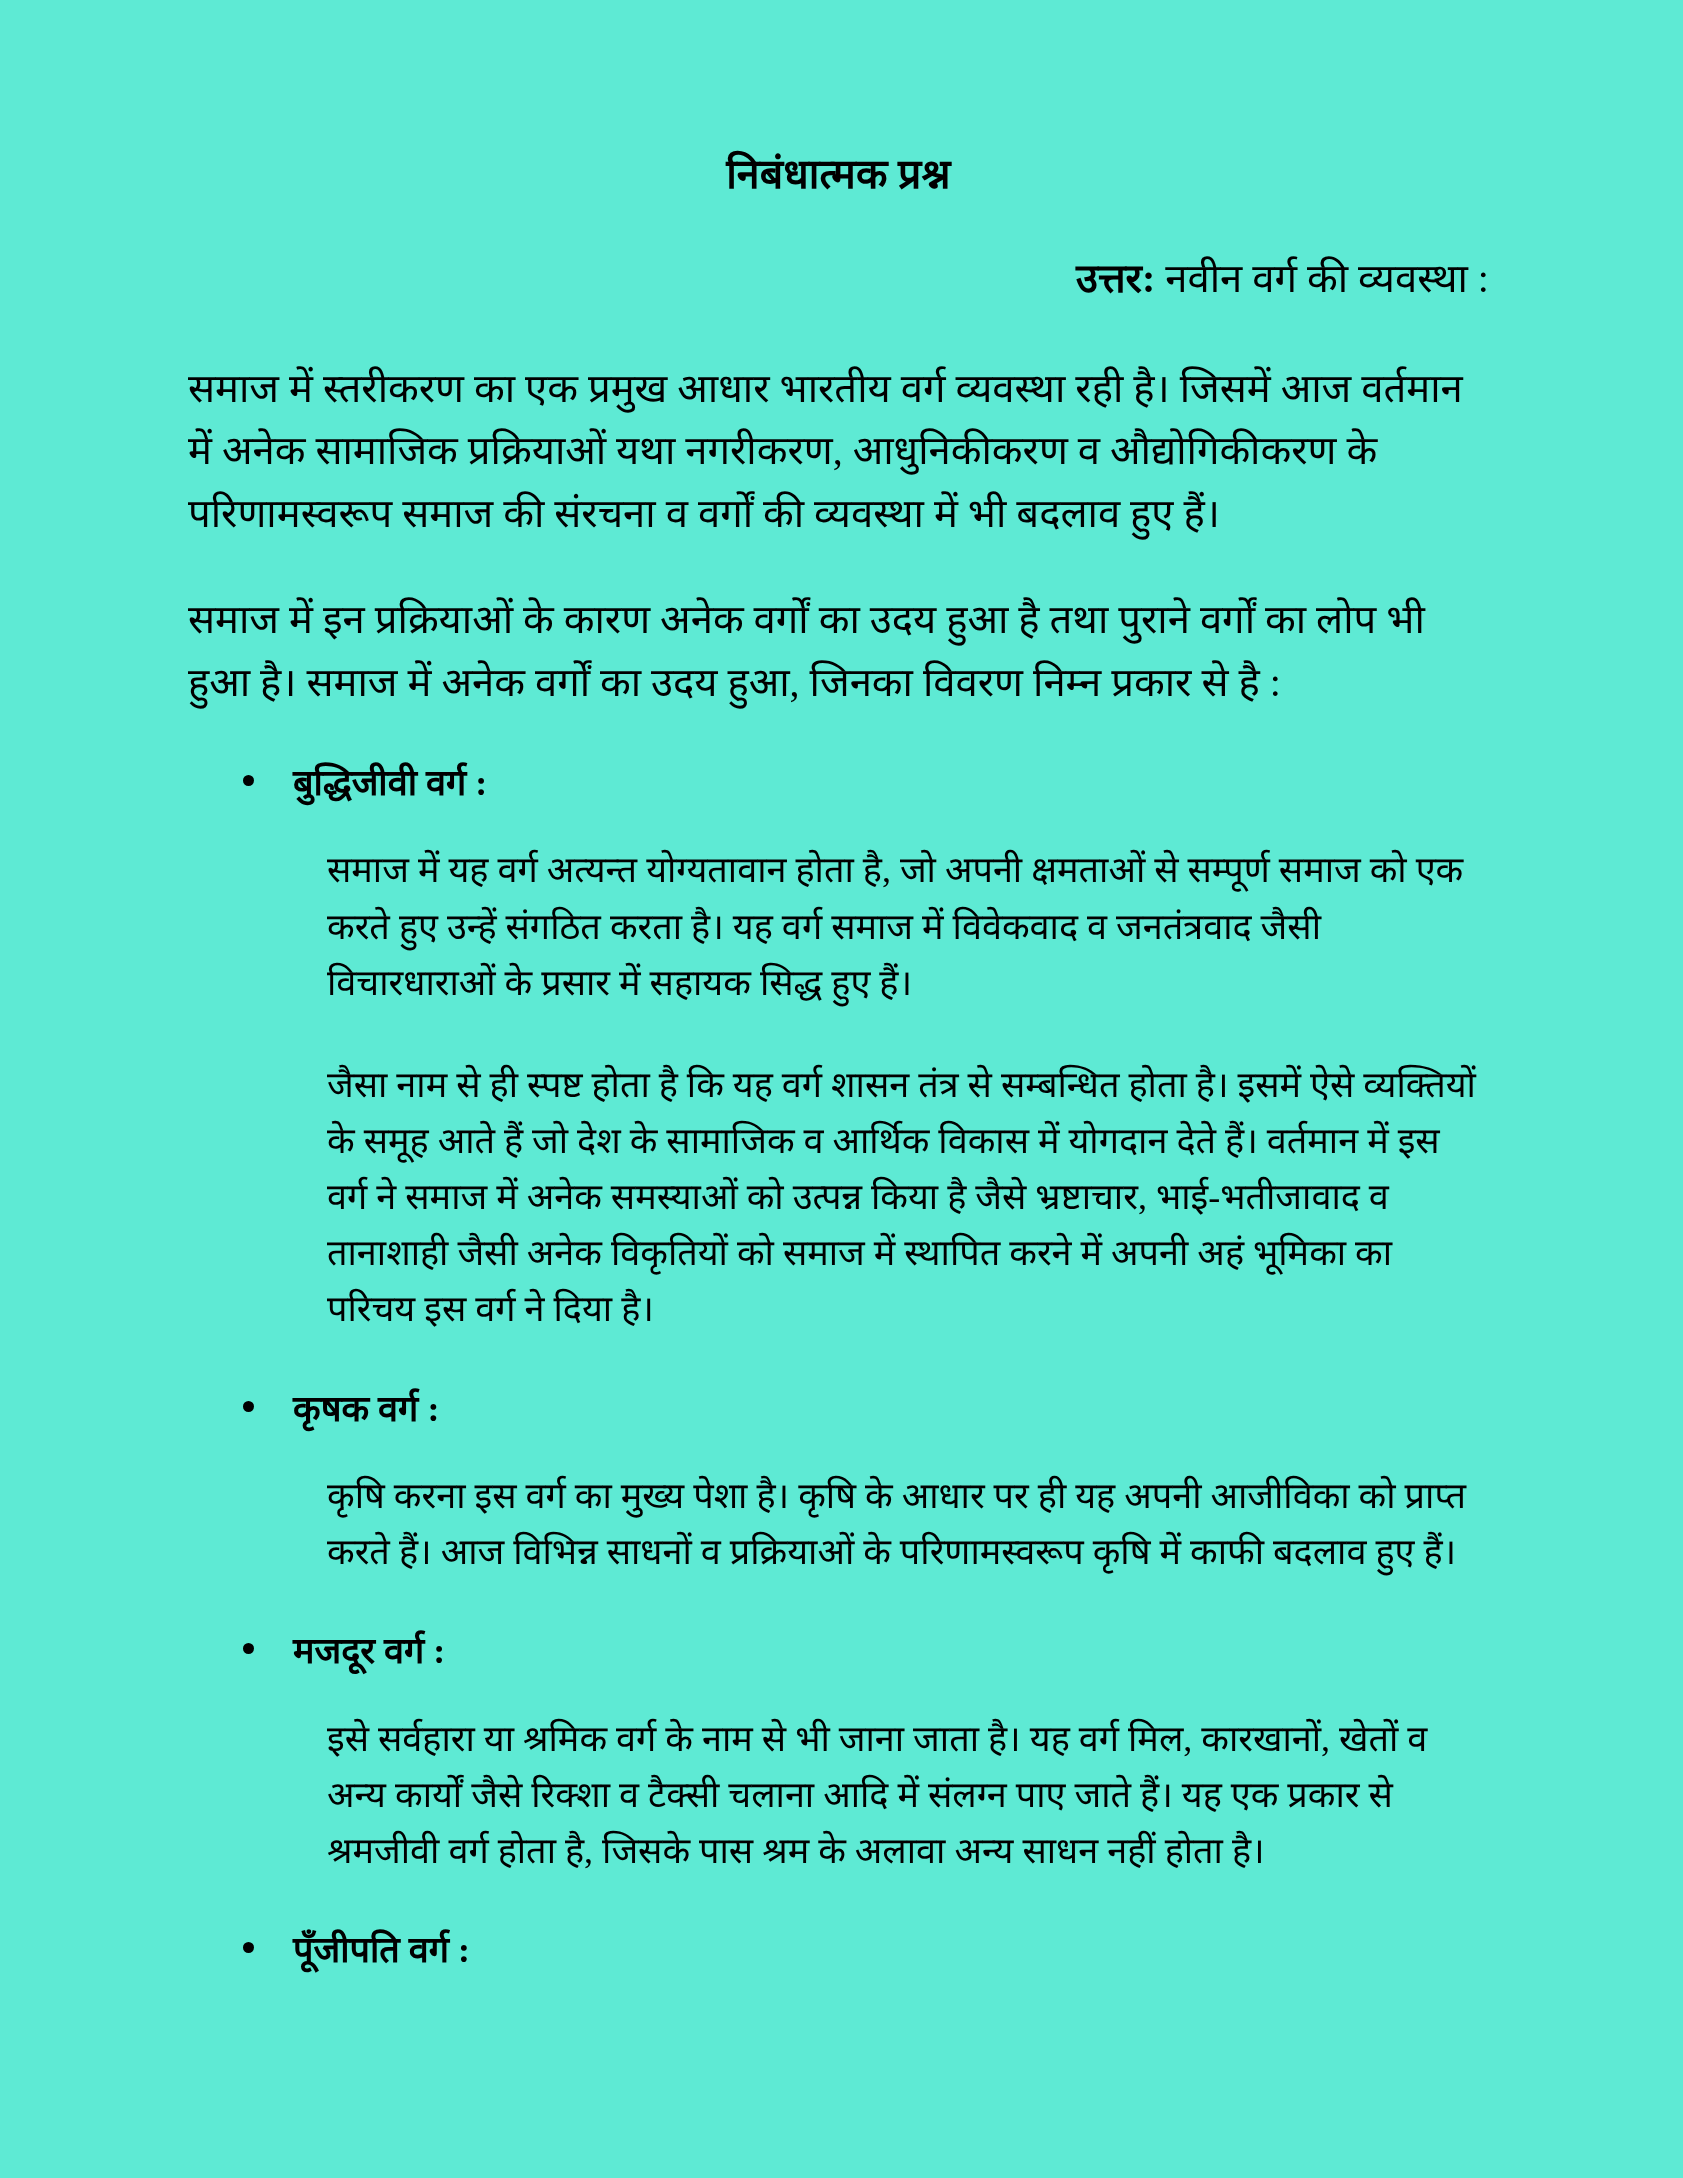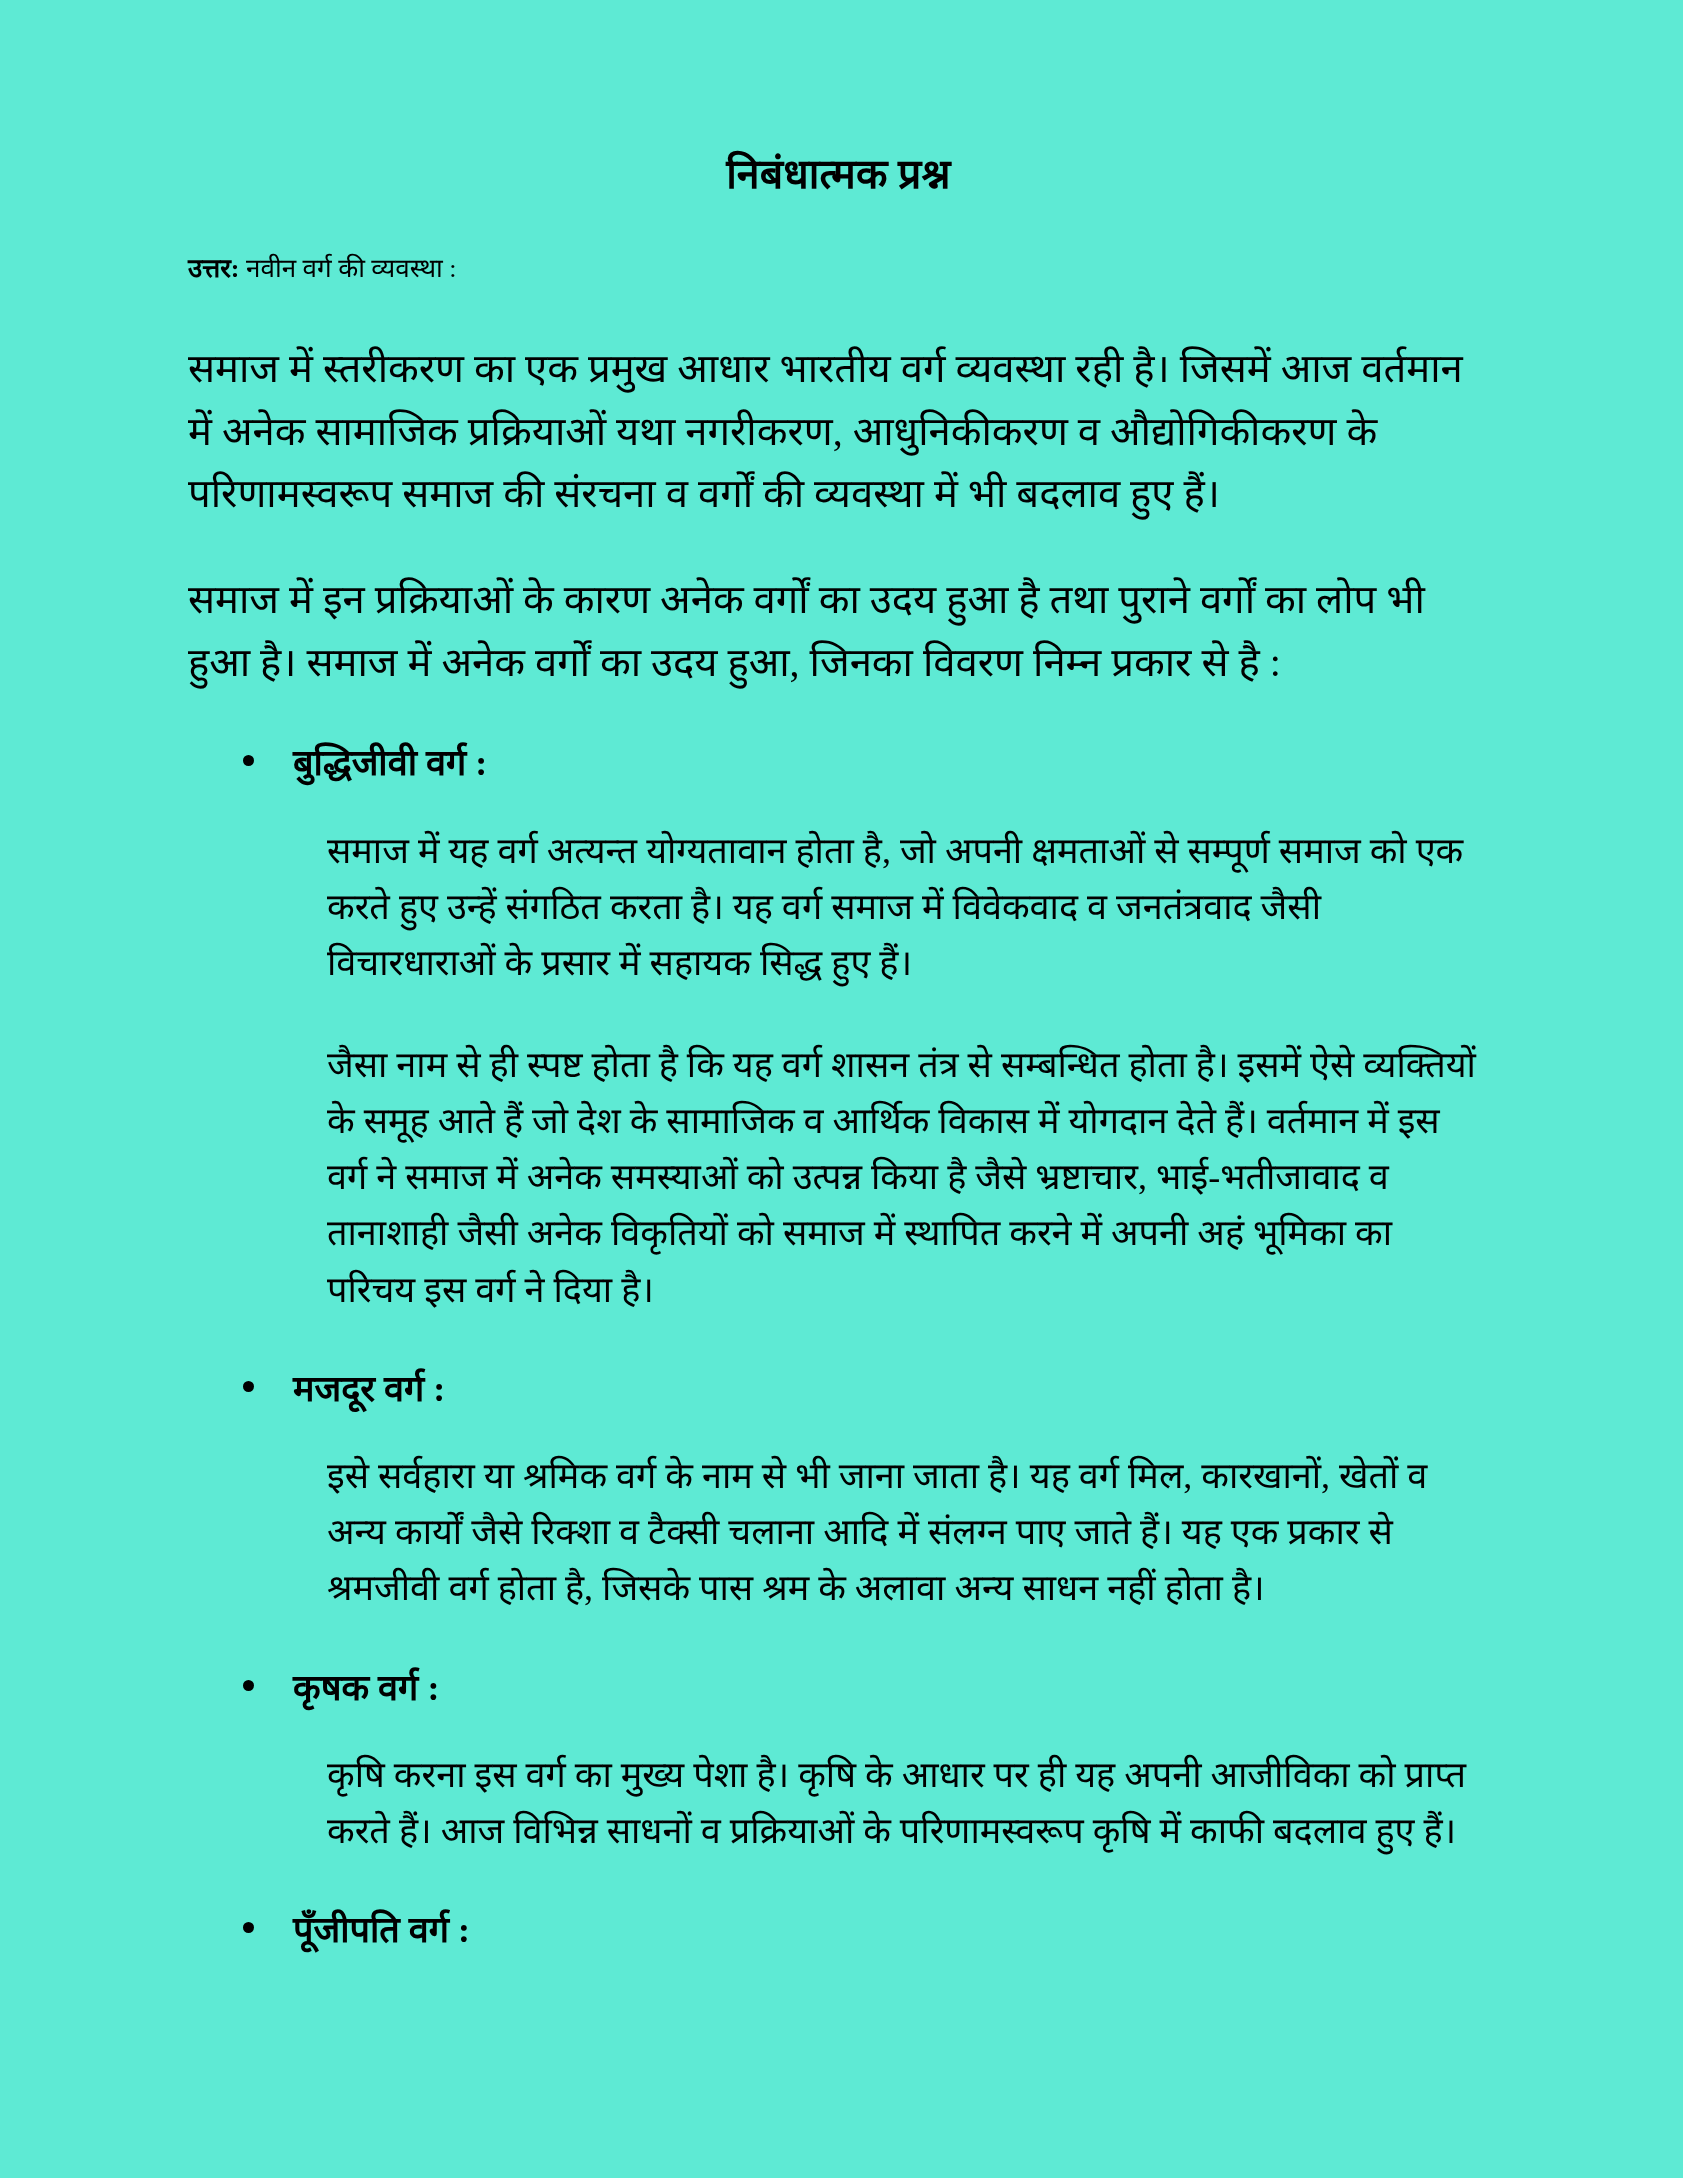--- a/index.html
+++ b/index.html
@@ -30,23 +30,24 @@
     letter-spacing: 0.2px;
     margin: 0 0 51px 0;
   }
   .question-line {
     font-weight: 700;
     font-size: 30px;
     line-height: 1.42;
     margin: 0 0 44px 0;
   }
   .answer-line {
-    font-size: 26px;
+    font-size: 40px;
     line-height: 1.42;
     margin: 0 0 50px 0;
+    text-align: right;
   }
   .answer-line .lead {
     font-weight: 700;
   }
   .body-para {
     font-size: 40px;
     line-height: 1.56;
     margin: 0 0 44px 0;
     text-align: left;
   }
@@ -112,31 +113,31 @@
       <p class="bullet-body">समाज में यह वर्ग अत्यन्त योग्यतावान होता है, जो अपनी क्षमताओं से सम्पूर्ण समाज को एक करते हुए उन्हें संगठित करता है। यह वर्ग समाज में विवेकवाद व जनतंत्रवाद जैसी विचारधाराओं के प्रसार में सहायक सिद्ध हुए हैं।</p>
     </li>
 
     <li class="bullet-item">
       <p class="bullet-body">जैसा नाम से ही स्पष्ट होता है कि यह वर्ग शासन तंत्र से सम्बन्धित होता है। इसमें ऐसे व्यक्तियों के समूह आते हैं जो देश के सामाजिक व आर्थिक विकास में योगदान देते हैं। वर्तमान में इस वर्ग ने समाज में अनेक समस्याओं को उत्पन्न किया है जैसे भ्रष्टाचार, भाई-भतीजावाद व तानाशाही जैसी अनेक विकृतियों को समाज में स्थापित करने में अपनी अहं भूमिका का परिचय इस वर्ग ने दिया है।</p>
     </li>
 
     <li class="bullet-item">
       <div class="bullet-head">
         <span class="dot"></span>
-        <span>मजदूर वर्ग :</span>
+        <span>कृषक वर्ग :</span>
       </div>
-      <p class="bullet-body">इसे सर्वहारा या श्रमिक वर्ग के नाम से भी जाना जाता है। यह वर्ग मिल, कारखानों, खेतों व अन्य कार्यों जैसे रिक्शा व टैक्सी चलाना आदि में संलग्न पाए जाते हैं। यह एक प्रकार से श्रमजीवी वर्ग होता है, जिसके पास श्रम के अलावा अन्य साधन नहीं होता है।</p>
+      <p class="bullet-body">कृषि करना इस वर्ग का मुख्य पेशा है। कृषि के आधार पर ही यह अपनी आजीविका को प्राप्त करते हैं। आज विभिन्न साधनों व प्रक्रियाओं के परिणामस्वरूप कृषि में काफी बदलाव हुए हैं।</p>
     </li>
 
     <li class="bullet-item">
       <div class="bullet-head">
         <span class="dot"></span>
-        <span>कृषक वर्ग :</span>
+        <span>मजदूर वर्ग :</span>
       </div>
-      <p class="bullet-body">कृषि करना इस वर्ग का मुख्य पेशा है। कृषि के आधार पर ही यह अपनी आजीविका को प्राप्त करते हैं। आज विभिन्न साधनों व प्रक्रियाओं के परिणामस्वरूप कृषि में काफी बदलाव हुए हैं।</p>
+      <p class="bullet-body">इसे सर्वहारा या श्रमिक वर्ग के नाम से भी जाना जाता है। यह वर्ग मिल, कारखानों, खेतों व अन्य कार्यों जैसे रिक्शा व टैक्सी चलाना आदि में संलग्न पाए जाते हैं। यह एक प्रकार से श्रमजीवी वर्ग होता है, जिसके पास श्रम के अलावा अन्य साधन नहीं होता है।</p>
     </li>
 
     <li class="bullet-item">
       <div class="bullet-head">
         <span class="dot"></span>
         <span>पूँजीपति वर्ग :</span>
       </div>
     </li>
 
   </ul>

